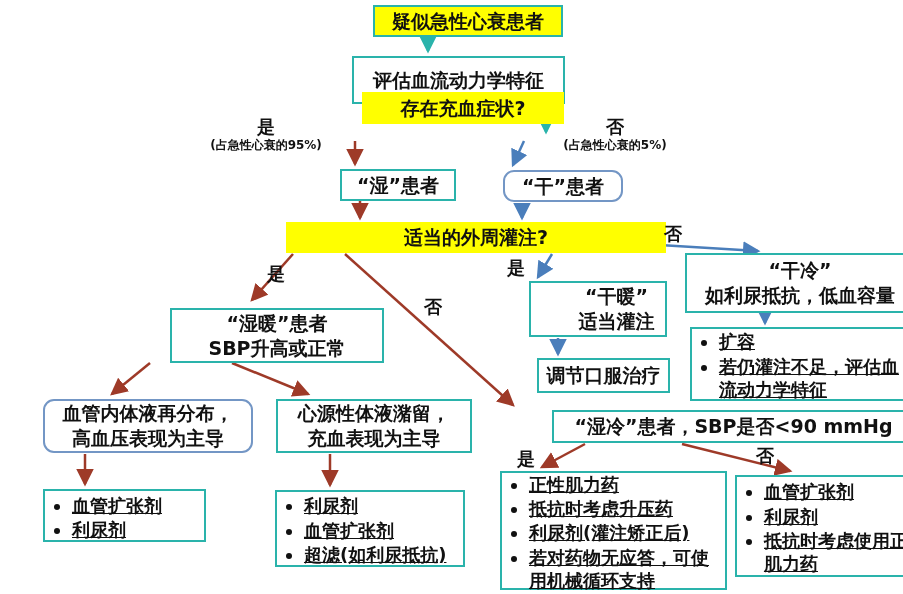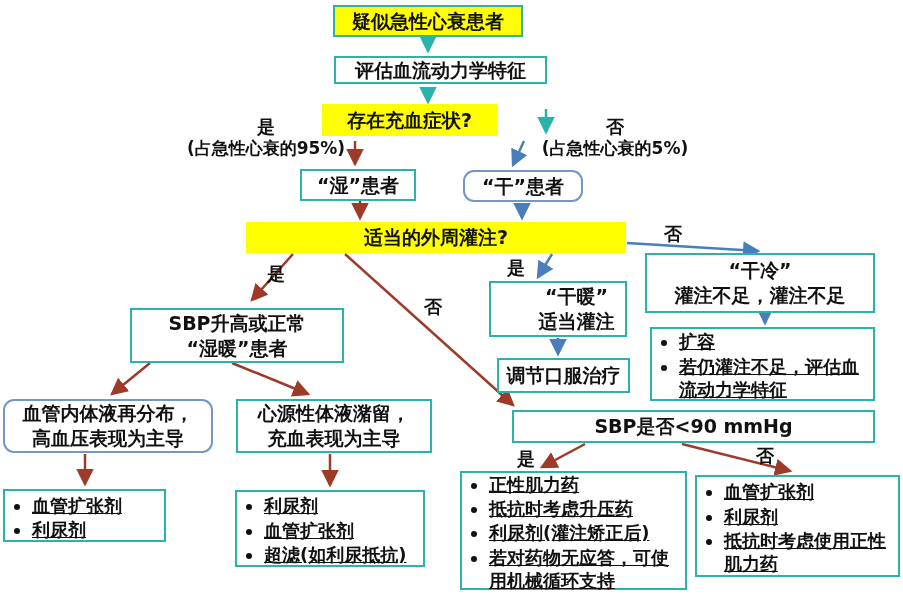--- a/index.html
+++ b/index.html
@@ -5,32 +5,32 @@
   html,body{margin:0;padding:0;background:#fff;}
   #stage{
     position:relative;width:903px;height:594px;background:#ffffff;
     font-family:"DejaVu Sans","Liberation Sans",sans-serif;
     color:#111;overflow:hidden;
   }
   .box{
     position:absolute;display:flex;flex-direction:column;justify-content:center;
     align-items:center;text-align:center;background:#fff;
     border:2px solid #2ab3ab;font-weight:bold;line-height:1.3;
-    box-sizing:border-box;font-size:19px;
+    box-sizing:border-box;font-size:19px;margin-left:40px;
   }
   .yellow{background:#ffff00;}
   .noborder{border:none;}
   .blueborder{border-color:#7396c5;border-radius:11px;}
   .bullets{align-items:flex-start;justify-content:center;text-align:left;font-size:18px;text-decoration:underline;}
   .bullets ul{margin:4px 0 0 0;padding:0 8px 0 27px;}
   .bullets li{margin:1px 0;list-style:disc;}
   .lbl{
     position:absolute;font-weight:bold;font-size:18px;text-align:center;line-height:1.2;
   }
-  .lbl .small{font-size:17px;display:block;}
+  .lbl .small{font-size:12px;display:block;}
   svg.arrows{position:absolute;left:0;top:0;width:903px;height:594px;pointer-events:none;}
 </style>
 </head>
 <body>
 
 <div id="stage">
 
   <svg class="arrows" viewBox="0 0 903 594">
     <defs>
       <marker id="mteal" markerWidth="8" markerHeight="8" refX="6" refY="3.5" orient="auto">
@@ -65,23 +65,23 @@
       <line x1="522" y1="203" x2="522" y2="218" marker-end="url(#mblue)"></line>
       <line x1="552" y1="254" x2="538" y2="277" marker-end="url(#mblue)"></line>
       <line x1="627" y1="243" x2="758" y2="251" marker-end="url(#mblue)"></line>
       <line x1="558" y1="338" x2="558" y2="354" marker-end="url(#mblue)"></line>
       <line x1="765" y1="314" x2="765" y2="323" marker-end="url(#mblue)"></line>
     </g>
   </svg>
 
   <div class="box yellow" style="left:333px;top:5px;width:190px;height:32px;">疑似急性心衰患者</div>
 
-  <div class="box" style="left:334px;top:56px;width:213px;height:28px;">评估血流动力学特征</div>
+  <div class="box" style="left:312px;top:56px;width:213px;height:48px;">评估血流动力学特征</div>
 
-  <div class="box yellow noborder" style="left:322px;top:104px;width:175px;height:32px;">存在充血症状?</div>
+  <div class="box yellow noborder" style="left:322px;top:92px;width:202px;height:32px;">存在充血症状?</div>
 
   <div class="lbl" style="left:185px;top:116px;width:162px;">
     <span>是</span>
     <span class="small">(占急性心衰的95%)</span>
   </div>
   <div class="lbl" style="left:540px;top:116px;width:150px;">
     <span>否</span>
     <span class="small">(占急性心衰的5%)</span>
   </div>
 
@@ -89,22 +89,22 @@
   <div class="box blueborder" style="left:463px;top:170px;width:120px;height:32px;">“干”患者</div>
 
   <div class="box yellow noborder" style="left:246px;top:222px;width:380px;height:31px;">适当的外周灌注?</div>
 
   <div class="lbl" style="left:258px;top:263px;width:36px;">是</div>
   <div class="lbl" style="left:415px;top:296px;width:36px;">否</div>
   <div class="lbl" style="left:498px;top:257px;width:36px;">是</div>
   <div class="lbl" style="left:655px;top:223px;width:36px;">否</div>
 
   <div class="box" style="left:130px;top:308px;width:214px;height:55px;">
+    <div>“湿暖”患者</div>
     <div>SBP升高或正常</div>
-    <div>“湿暖”患者</div>
   </div>
 
   <div class="box blueborder" style="left:3px;top:399px;width:210px;height:54px;">
     <div>血管内体液再分布，</div>
     <div>高血压表现为主导</div>
   </div>
 
   <div class="box" style="left:236px;top:399px;width:196px;height:54px;">
     <div>心源性体液潴留，</div>
     <div>充血表现为主导</div>
@@ -127,31 +127,32 @@
 
   <div class="box" style="left:489px;top:281px;width:138px;height:56px;padding-left:37px;">
     <div>“干暖”</div>
     <div>适当灌注</div>
   </div>
 
   <div class="box" style="left:497px;top:358px;width:133px;height:35px;">调节口服治疗</div>
 
   <div class="box" style="left:645px;top:253px;width:230px;height:60px;">
     <div>“干冷”</div>
-    <div>灌注不足，灌注不足</div>
+    <div>如利尿抵抗，低血容量</div>
   </div>
 
   <div class="box bullets" style="left:650px;top:327px;width:225px;height:74px;">
     <ul>
       <li>扩容</li>
       <li>若仍灌注不足，评估血流动力学特征</li>
     </ul>
   </div>
 
   <div class="box" style="left:512px;top:410px;width:363px;height:33px;flex-direction:row;">
+    <span>“湿冷”患者，</span>
       <span>SBP是否&lt;90 mmHg</span>
   </div>
 
   <div class="lbl" style="left:508px;top:448px;width:36px;">是</div>
   <div class="lbl" style="left:747px;top:445px;width:36px;">否</div>
 
   <div class="box bullets" style="left:460px;top:471px;width:227px;height:119px;">
     <ul>
       <li>正性肌力药</li>
       <li>抵抗时考虑升压药</li>

